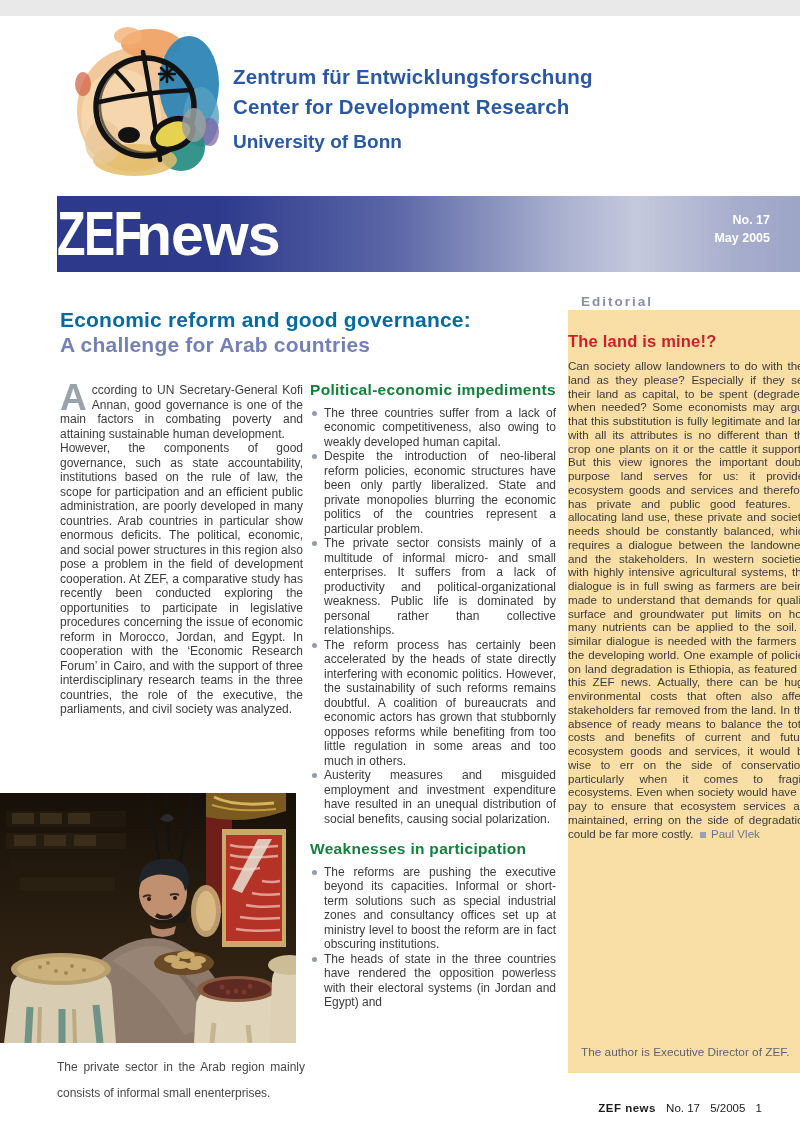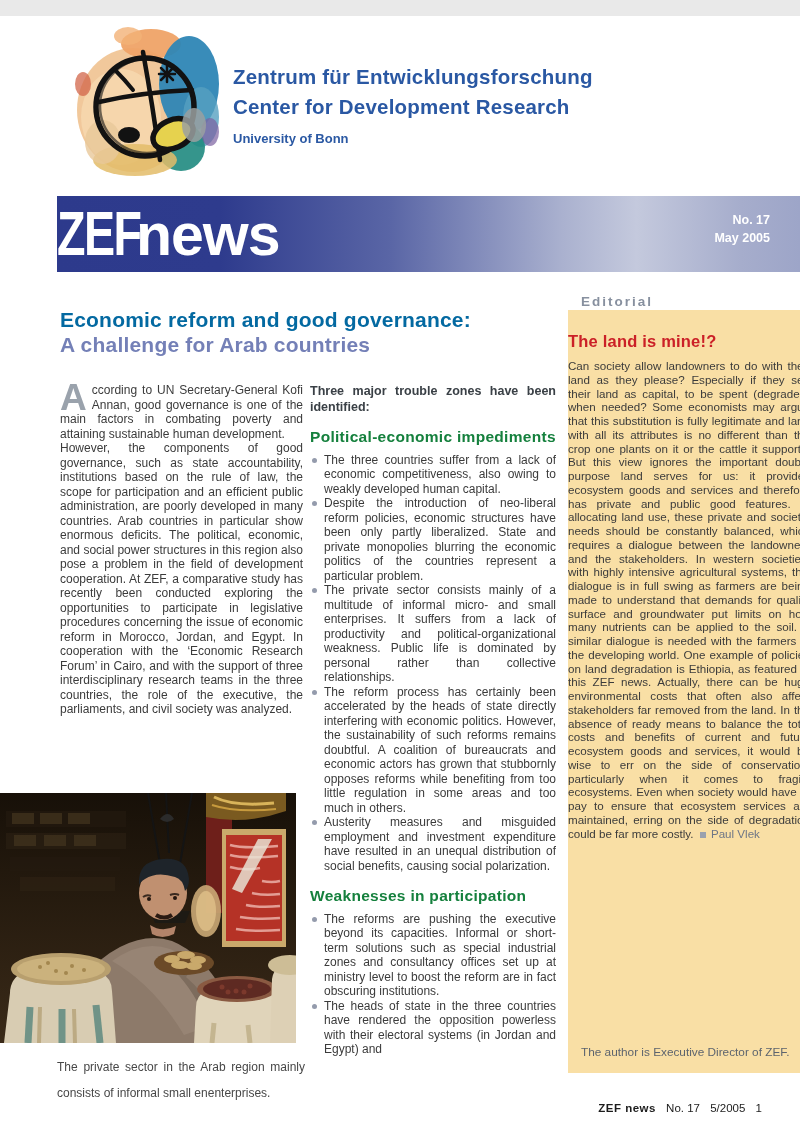--- a/index.html
+++ b/index.html
@@ -5,21 +5,21 @@
   html,body{margin:0;padding:0;background:#e9e9e9;}
   .page{
     position:relative;width:800px;height:1130px;margin:16px auto;
     background:#ffffff;overflow:hidden;
     font-family:Liberation Sans, sans-serif;color:#3b3b3b;
   }
   
   .logo{position:absolute;left:73px;top:6px;width:150px;height:155px;}
   .masthead{position:absolute;left:233px;top:46px;color:#2a58a3;}
   .masthead .org-big{font-size:20.5px;font-weight:bold;line-height:30px;letter-spacing:0.2px;}
-  .masthead .org-small{font-size:13px;font-weight:bold;margin-top:9px;}
+  .masthead .org-small{font-size:19px;font-weight:bold;margin-top:9px;}
   
   .banner{
     position:absolute;left:57px;top:180px;width:743px;height:76px;
     background:linear-gradient(90deg,#2d3a8c 0%,#2e3b8d 22%,#5a66a6 45%,#aab1cf 68%,#c4c9dd 78%,#a6adcc 92%,#9da5c8 100%);
     display:flex;align-items:center;
   }
   .banner-title{display:flex;align-items:baseline;color:#fff;}
   .banner-zef{font-size:63px;font-weight:bold;letter-spacing:-2px;transform:scaleX(0.74);transform-origin:left bottom;display:inline-block;line-height:56px;}
   .banner-news{font-size:59px;font-weight:bold;letter-spacing:-1px;margin-left:-34px;line-height:56px;}
   .banner-issue{position:absolute;right:30px;top:15px;text-align:right;color:#ffffff;font-size:12.5px;font-weight:bold;line-height:18px;}
@@ -113,21 +113,20 @@
     <div class="t1">Economic reform and good governance:</div>
     <div class="t2">A challenge for Arab countries</div>
   </div>
 
   <div class="col left-col">
     <p><span class="dropcap">A</span><span>ccording to UN Secretary-General Kofi Annan, good governance is one of the main factors in combating poverty and attaining sustainable human development.</span></p>
     <p>However, the components of good governance, such as state accountability, institutions based on the rule of law, the scope for participation and an efficient public administration, are poorly developed in many countries. Arab countries in particular show enormous deficits. The political, economic, and social power structures in this region also pose a problem in the field of development cooperation. At ZEF, a comparative study has recently been conducted exploring the opportunities to participate in legislative procedures concerning the issue of economic reform in Morocco, Jordan, and Egypt. In cooperation with the ‘Economic Research Forum’ in Cairo, and with the support of three interdisciplinary research teams in the three countries, the role of the executive, the parliaments, and civil society was analyzed.</p>
   </div>
 
   <div class="col mid-col">
-    <div class="intro-bold">Three major trouble zones have been identified:</div>
 
     <div class="sec-heading" style="margin-top:0;">Political-economic impediments</div>
     <p class="bullet">The three countries suffer from a lack of economic competitiveness, also owing to weakly developed human capital.</p>
     <p class="bullet">Despite the introduction of neo-liberal reform policies, economic structures have been only partly liberalized. State and private monopolies blurring the economic politics of the countries represent a particular problem.</p>
     <p class="bullet">The private sector consists mainly of a multitude of informal micro- and small enterprises. It suffers from a lack of productivity and political-organizational weakness. Public life is dominated by personal rather than collective relationships.</p>
     <p class="bullet">The reform process has certainly been accelerated by the heads of state directly interfering with economic politics. However, the sustainability of such reforms remains doubtful. A coalition of bureaucrats and economic actors has grown that stubbornly opposes reforms while benefiting from too little regulation in some areas and too much in others.</p>
     <p class="bullet">Austerity measures and misguided employment and investment expenditure have resulted in an unequal distribution of social benefits, causing social polarization.</p>
 
     <div class="sec-heading">Weaknesses in participation</div>
     <p class="bullet">The reforms are pushing the executive beyond its capacities. Informal or short-term solutions such as special industrial zones and consultancy offices set up at ministry level to boost the reform are in fact obscuring institutions.</p>

